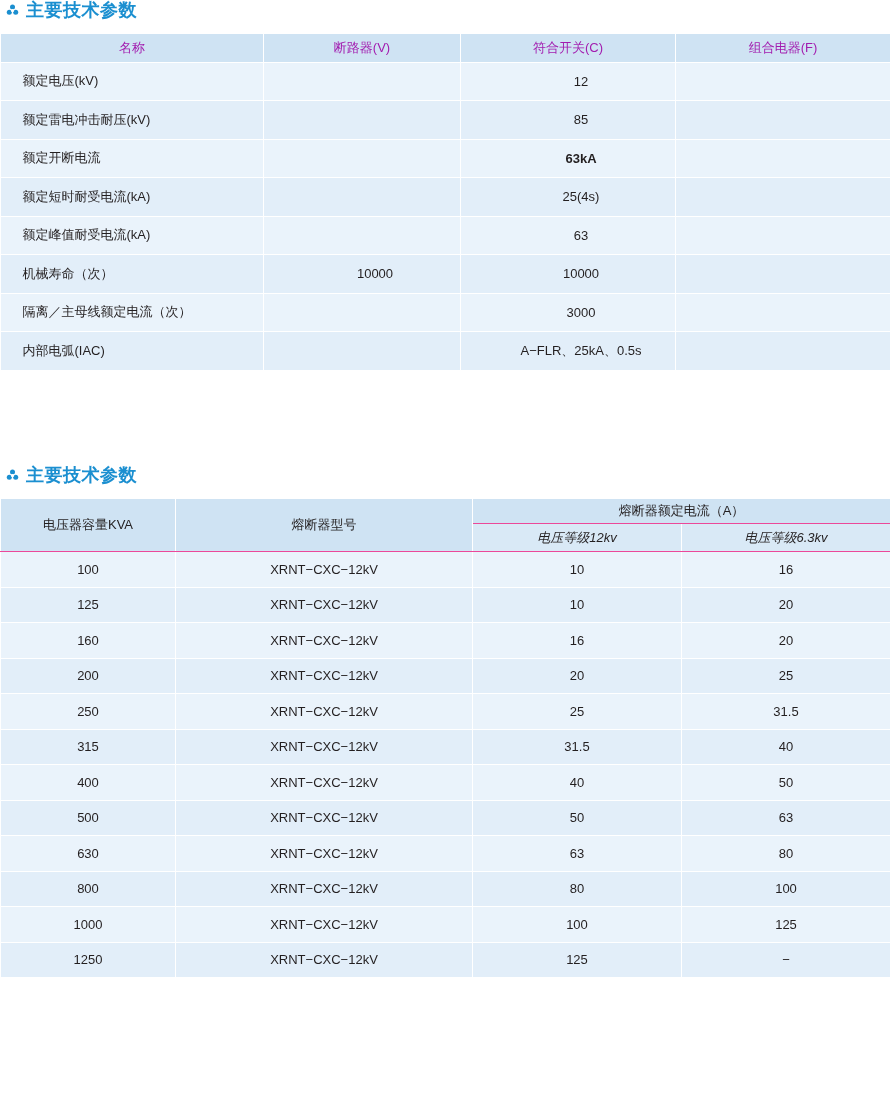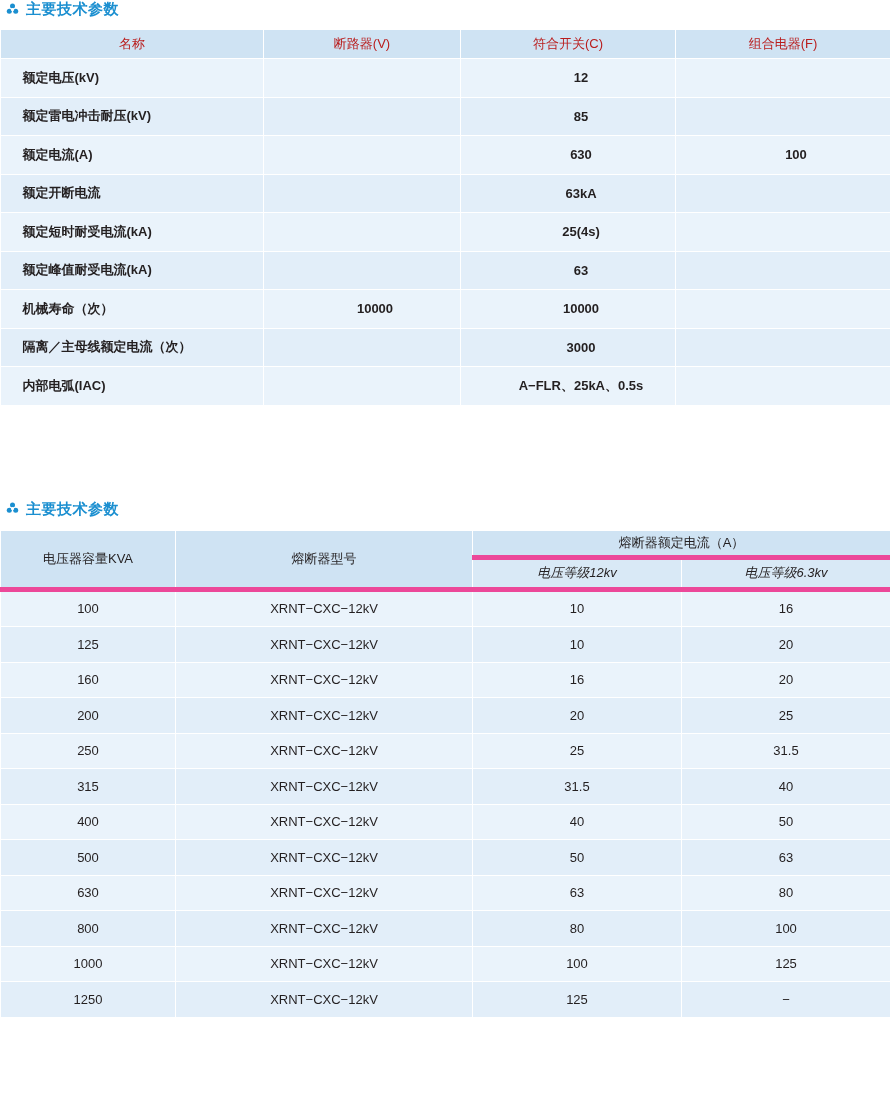--- a/index.html
+++ b/index.html
@@ -33,21 +33,21 @@
     height: 13px;
     flex: 0 0 13px;
     position: relative;
     color: #1b8fd0;
     line-height: 1;
     font-size: 13px;
     display: inline-block;
     text-align: center;
   }
   .heading-text {
-    font-size: 15px;
+    font-size: 18px;
     font-weight: bold;
     color: #1b8fd0;
     letter-spacing: 0.5px;
     line-height: 1.2;
   }
 
   
   table {
     border-collapse: collapse;
     width: 890px;
@@ -68,32 +68,31 @@
   .t1 col.c1 { width: 263px; }
   .t1 col.c2 { width: 197px; }
   .t1 col.c3 { width: 215px; }
   .t1 col.c4 { width: 215px; }
 
   .t1 thead th {
     background: #cfe3f3;
     height: 26px;
     text-align: center;
     font-size: 13px;
-    color: #b91c1c;
+    color: #a21caf;
     border-right: 1px solid #ffffff;
     border-bottom: 1px solid #ffffff;
   }
   .t1 tbody td {
     height: 35.5px;
     background: #eaf3fb;
     border-right: 1px solid #ffffff;
     border-bottom: 1px solid #ffffff;
     border-top: none;
     border-left: none;
-    font-weight: bold;
   }
   .t1 tbody tr:nth-child(even) td {
     background: #e2eef9;
   }
   .t1 td.name {
     text-align: left;
     padding-left: 22px;
   }
   .t1 td.val {
     text-align: center;
@@ -116,21 +115,21 @@
   .t2 col.d1 { width: 175px; }
   .t2 col.d2 { width: 297px; }
   .t2 col.d3 { width: 209px; }
   .t2 col.d4 { width: 209px; }
 
   .t2 th {
     background: #cfe3f3;
     text-align: center;
     font-size: 13px;
     border-right: 1px solid #ffffff;
-    border-bottom: 5px solid #ec4899;
+    border-bottom: 1px solid #ec4899;
   }
   .t2 th.tall {
     height: 47px;
   }
   .t2 th.sub {
     height: 25px;
     background: #d9e9f6;
     font-style: italic;
   }
   .t2 th.grp {
@@ -188,26 +187,20 @@
         <td class="val">12</td>
         <td class="val"></td>
       </tr>
       <tr>
         <td class="name">额定雷电冲击耐压(kV)</td>
         <td class="val"></td>
         <td class="val">85</td>
         <td class="val"></td>
       </tr>
       <tr>
-        <td class="name">额定电流(A)</td>
-        <td class="val"></td>
-        <td class="val">630</td>
-        <td class="val">100</td>
-      </tr>
-      <tr>
         <td class="name">额定开断电流</td>
         <td class="val"></td>
         <td class="val bold">63kA</td>
         <td class="val"></td>
       </tr>
       <tr>
         <td class="name">额定短时耐受电流(kA)</td>
         <td class="val"></td>
         <td class="val">25(4s)</td>
         <td class="val"></td>

